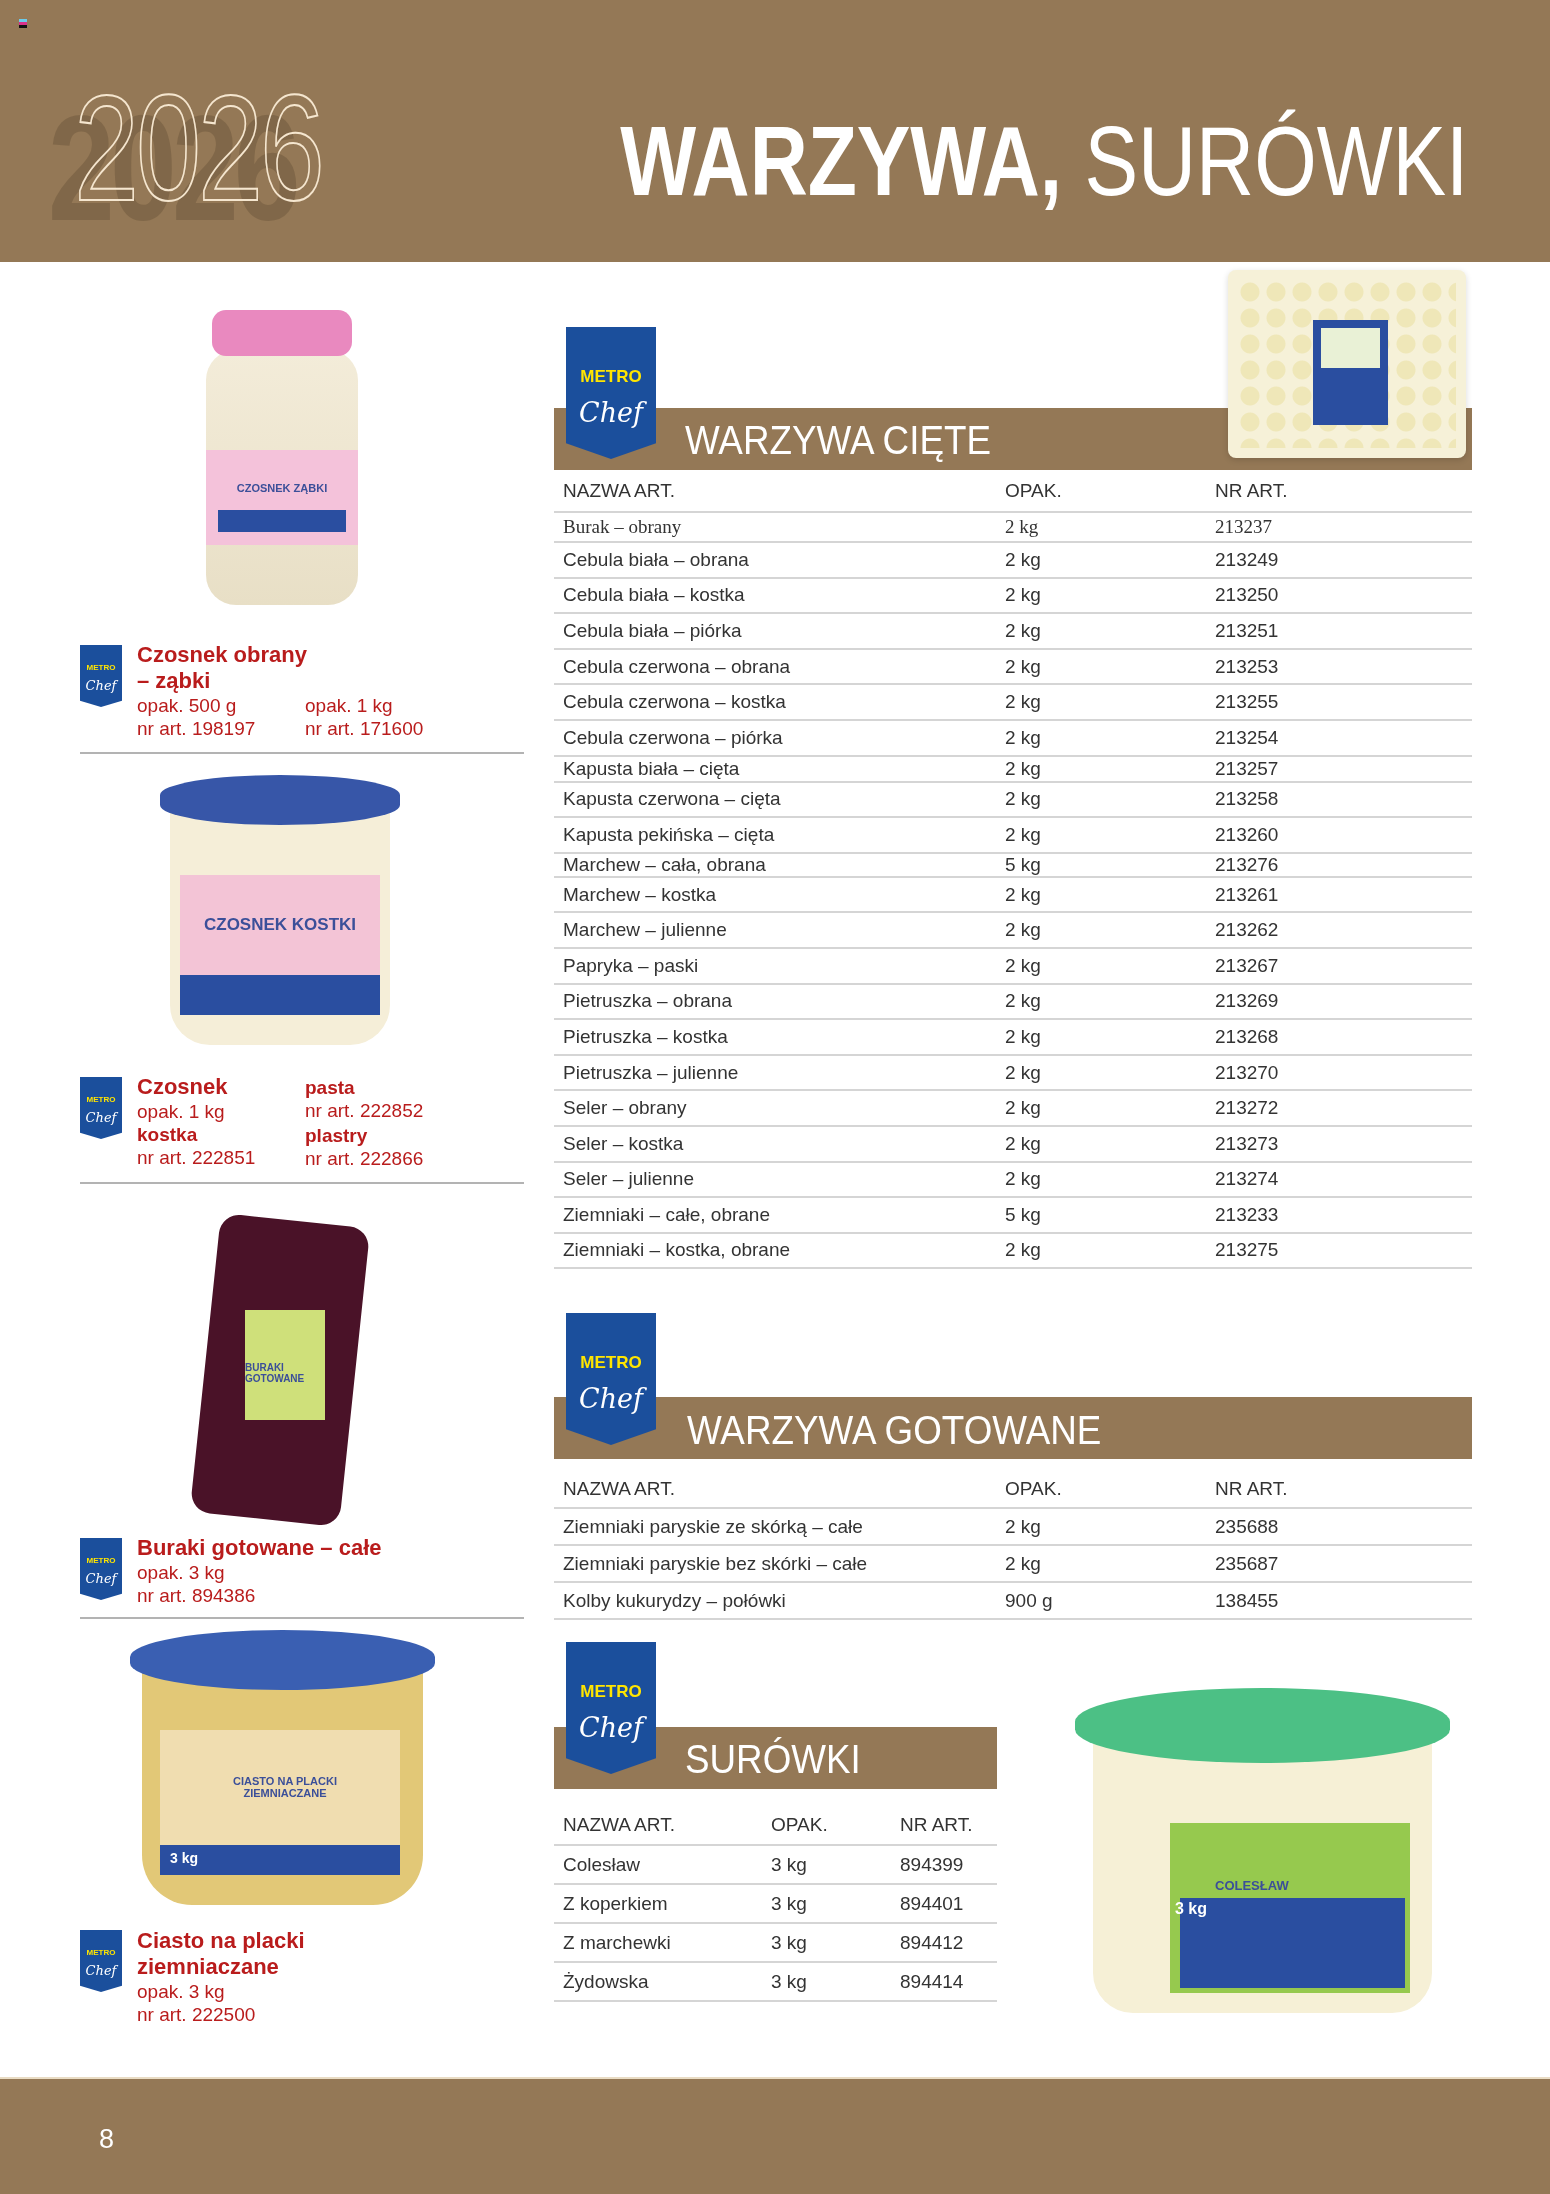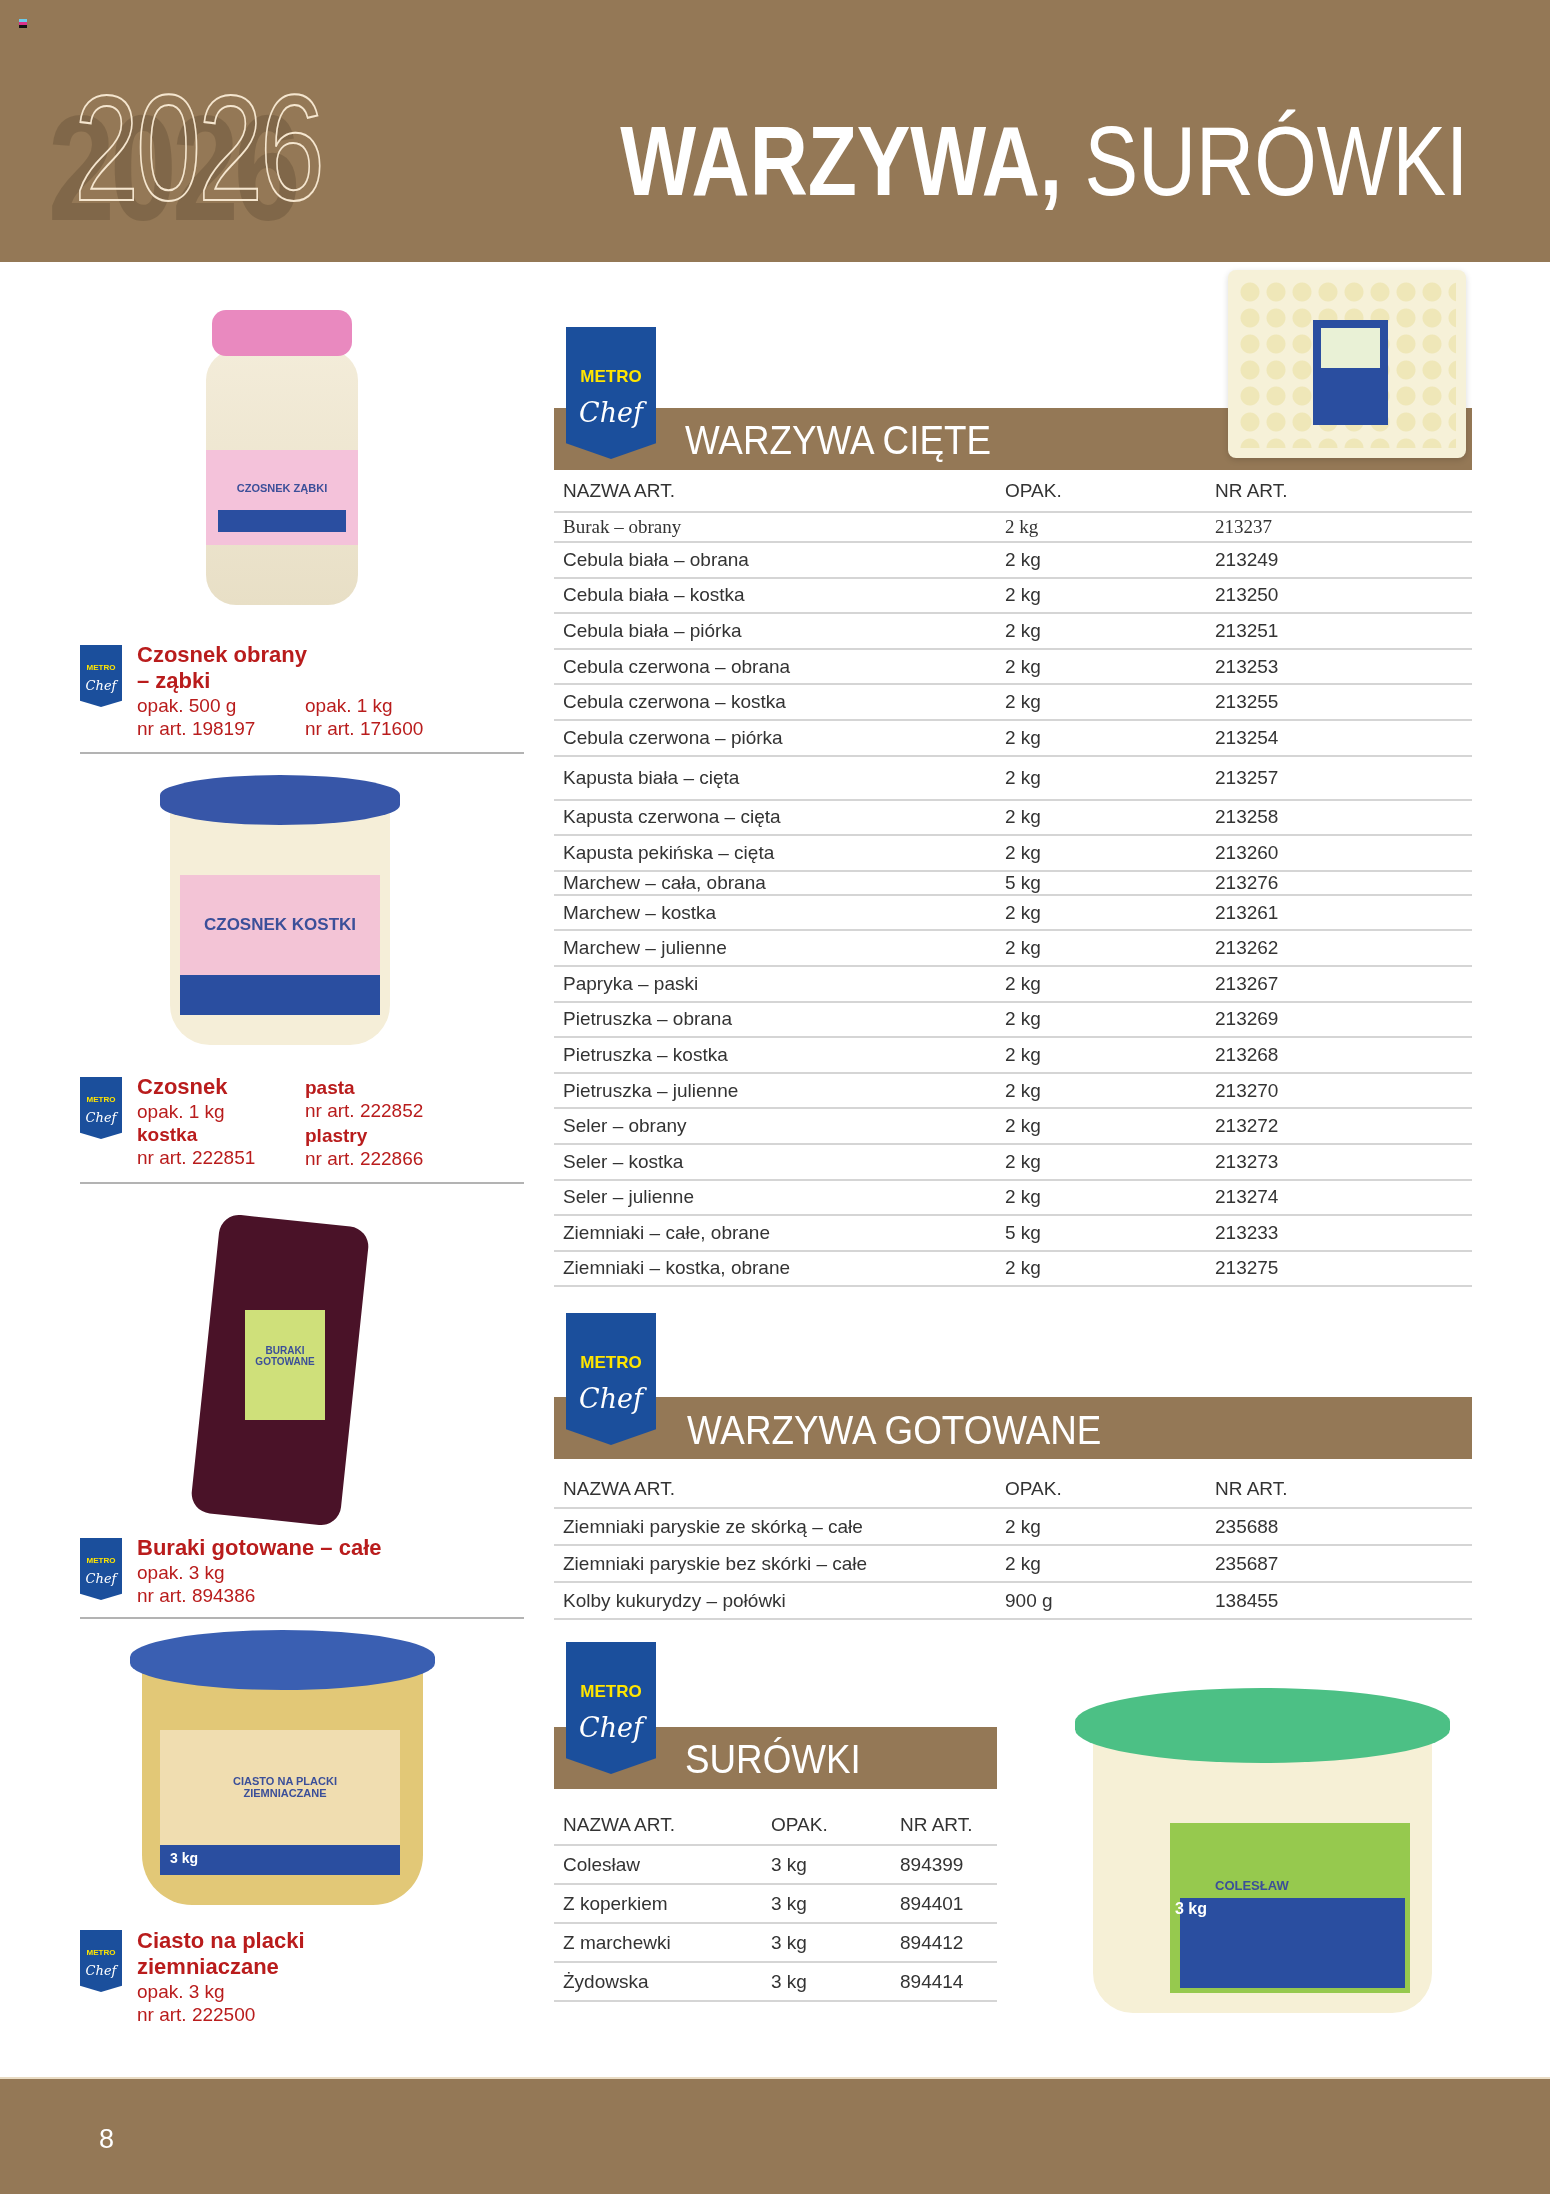--- a/index.html
+++ b/index.html
@@ -101,21 +101,21 @@
     <div class="col2" style="top:25px;">nr art. 222852</div>
     <div class="col2" style="top:50px;"><b>plastry</b></div>
     <div class="col2" style="top:73px;">nr art. 222866</div>
   </div>
 </div>
 <div class="divider" style="top:1182px;"></div>
 
 <div style="position:absolute;left:195px;top:1210px;width:175px;height:315px;">
   <div style="position:absolute;left:10px;top:10px;width:150px;height:300px;background:#4a1228;border-radius:20px;transform:rotate(6deg);"></div>
   <div style="position:absolute;left:50px;top:100px;width:80px;height:110px;background:#cfe07a;"></div>
-  <div style="position:absolute;left:50px;top:135px;width:80px;text-align:center;font-size:10px;font-weight:bold;color:#3b4f99;">BURAKI GOTOWANE</div>
+  <div style="position:absolute;left:50px;top:152px;width:80px;text-align:left;font-size:10px;font-weight:bold;color:#3b4f99;">BURAKI GOTOWANE</div>
 </div>
 
 <div>
   <div class="mc-badge-sm" style="left:80px;top:1538px;">
     <div class="m">METRO</div>
       <div class="c">Chef</div>
   </div>
   <div class="pinfo" style="left:137px;top:1535px;width:380px;">
     <div class="name">Buraki gotowane – całe</div>
     <div>opak. 3 kg</div>
@@ -202,21 +202,21 @@
       <tr style="height: 35.6px;">
         <td>Cebula czerwona – kostka</td>
         <td>2 kg</td>
         <td>213255</td>
       </tr>
       <tr style="height: 35.6px;">
         <td>Cebula czerwona – piórka</td>
         <td>2 kg</td>
         <td>213254</td>
       </tr>
-      <tr style="height: 44px;">
+      <tr style="height: 26px;">
         <td>Kapusta biała – cięta</td>
         <td>2 kg</td>
         <td>213257</td>
       </tr>
       <tr style="height: 35.6px;">
         <td>Kapusta czerwona – cięta</td>
         <td>2 kg</td>
         <td>213258</td>
       </tr>
       <tr style="height: 35.6px;">

